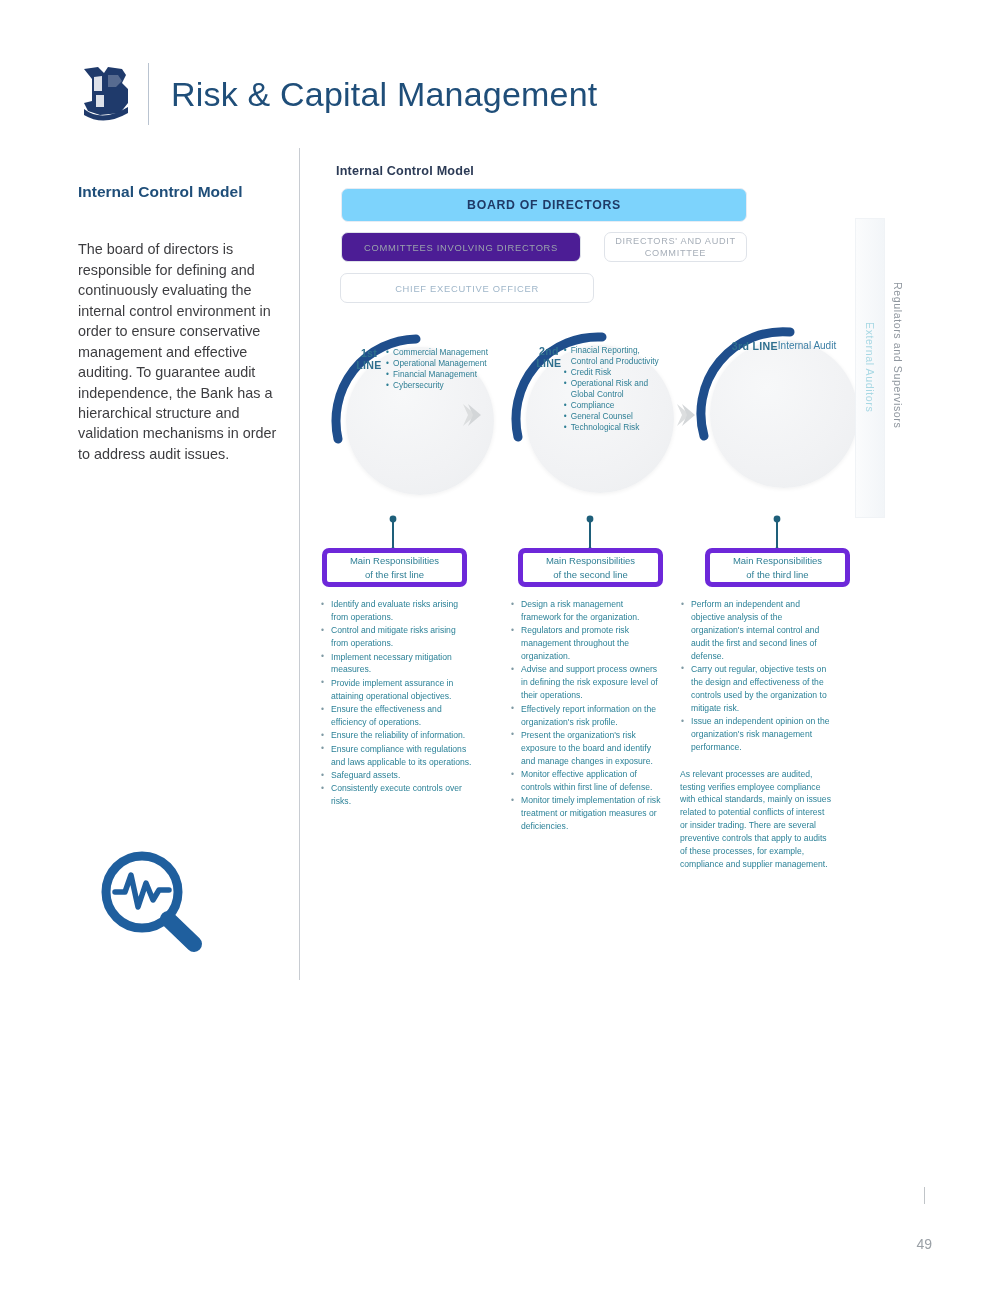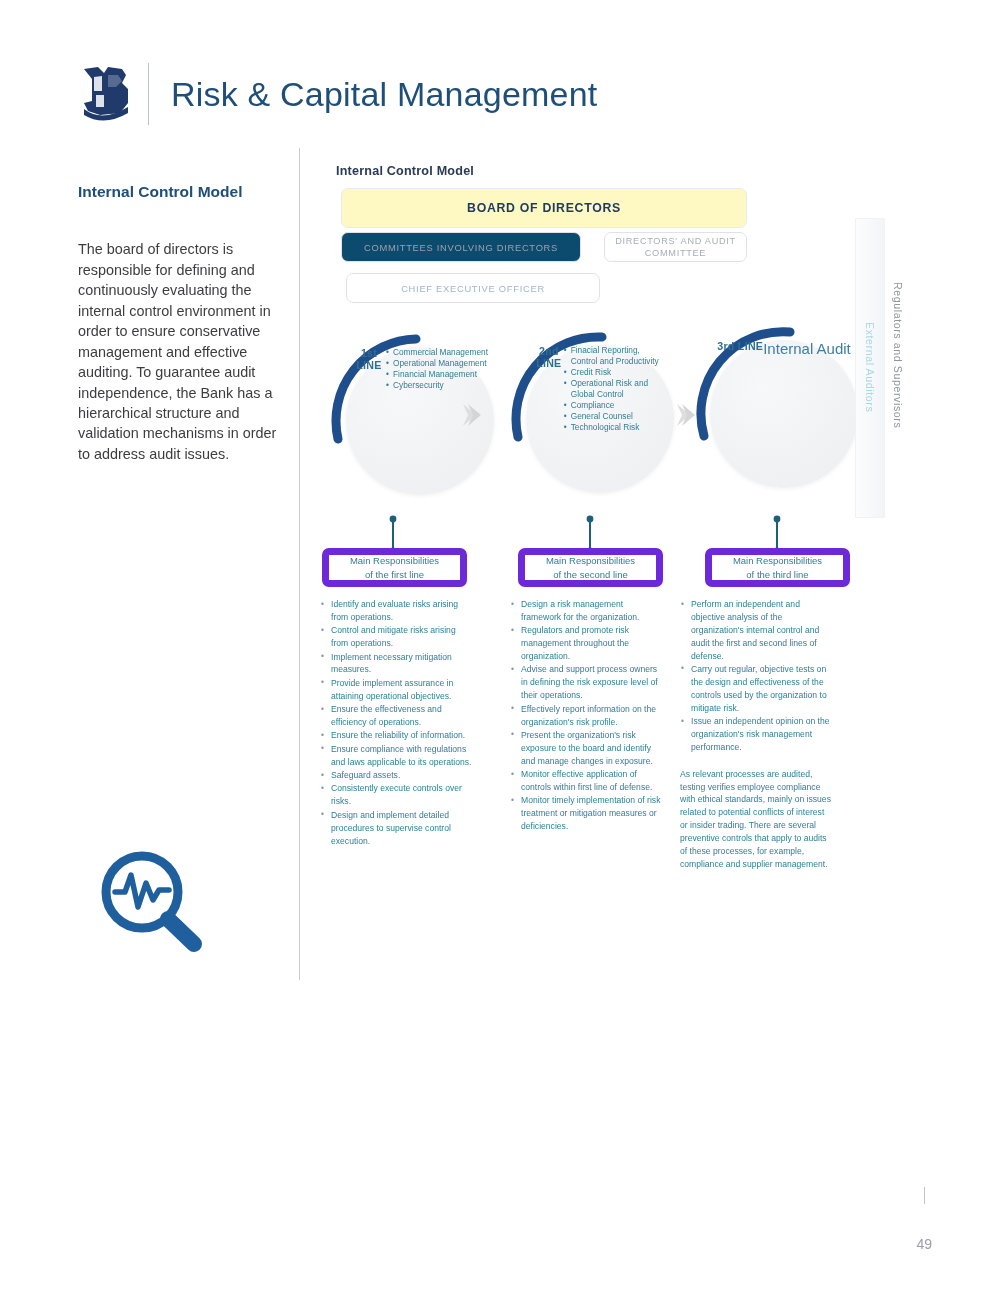--- a/index.html
+++ b/index.html
@@ -108,45 +108,45 @@
     border: 1px solid #dfe3e9;
     border-radius: 7px;
     display: flex;
     align-items: center;
     justify-content: center;
     text-align: center;
     letter-spacing: 0.7px;
   }
   .box-board {
     left: 11px; top: 28px;
-    width: 406px; height: 40px;
-    background: #fef9c3;
+    width: 406px; height: 34px;
+    background: #7dd3fc;
     border-color: #e7ecf4;
     color: #1f3a66;
     font-size: 12.3px;
     font-weight: bold;
   }
   .box-committees {
     left: 11px; top: 72px;
     width: 240px; height: 30px;
-    background: #0c4a6e;
+    background: #4c1d95;
     color: #9aa3ad;
     font-size: 9.4px;
   }
   .box-audit {
     left: 274px; top: 72px;
     width: 143px; height: 30px;
     background: #ffffff;
     color: #a6aeb8;
     font-size: 9.2px;
     line-height: 1.35;
     text-align: center;
   }
   .box-ceo {
-    left: 16px; top: 113px;
+    left: 10px; top: 113px;
     width: 254px; height: 30px;
     background: #ffffff;
     color: #9fb6c9;
     font-size: 9.4px;
   }
 
   
   .circle-wrap {
     position: absolute;
     width: 148px;
@@ -178,21 +178,21 @@
   }
   .circle-title {
     font-size: 10.6px;
     font-weight: bold;
     color: #2e6f8e;
     text-align: center;
     margin-bottom: 2px;
     letter-spacing: 0.3px;
   }
   .circle-sub {
-    font-size: 15px;
+    font-size: 10px;
     color: #3c7fa5;
     text-align: center;
   }
   .circle-list {
     margin: 0;
     padding: 0;
     list-style: none;
   }
   .circle-list li {
     font-size: 8.3px;
@@ -220,21 +220,21 @@
   .stem {
     position: absolute;
     width: 10px;
     height: 40px;
   }
   .resp-box {
     position: absolute;
     box-sizing: border-box;
     width: 145px;
     height: 39px;
-    border: 7px solid #6d28d9;
+    border: 5px solid #6d28d9;
     border-radius: 7px;
     background: #ffffff;
     display: flex;
     flex-direction: column;
     align-items: center;
     justify-content: center;
     color: #2f7f95;
     font-size: 9.5px;
     line-height: 1.38;
     text-align: center;
@@ -446,21 +446,20 @@
     <ul>
       <li>Identify and evaluate risks arising from operations.</li>
       <li>Control and mitigate risks arising from operations.</li>
       <li>Implement necessary mitigation measures.</li>
       <li>Provide implement assurance in attaining operational objectives.</li>
       <li>Ensure the effectiveness and efficiency of operations.</li>
       <li>Ensure the reliability of information.</li>
       <li>Ensure compliance with regulations and laws applicable to its operations.</li>
       <li>Safeguard assets.</li>
       <li>Consistently execute controls over risks.</li>
-      <li>Design and implement detailed procedures to supervise control execution.</li>
     </ul>
   </div>
 
   <div class="bcol" style="left:180px; top:438px;">
     <ul>
       <li>Design a risk management framework for the organization.</li>
       <li>Regulators and promote risk management throughout the organization.</li>
       <li>Advise and support process owners in defining the risk exposure level of their operations.</li>
       <li>Effectively report information on the organization's risk profile.</li>
       <li>Present the organization's risk exposure to the board and identify and manage changes in exposure.</li>

